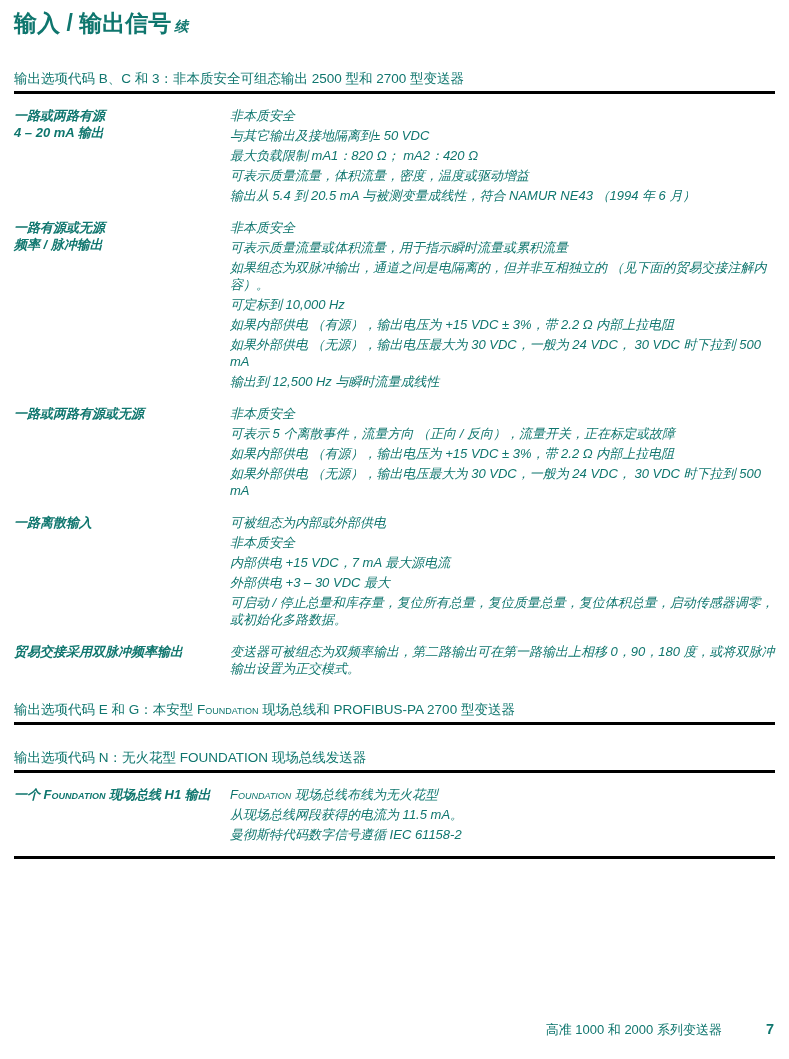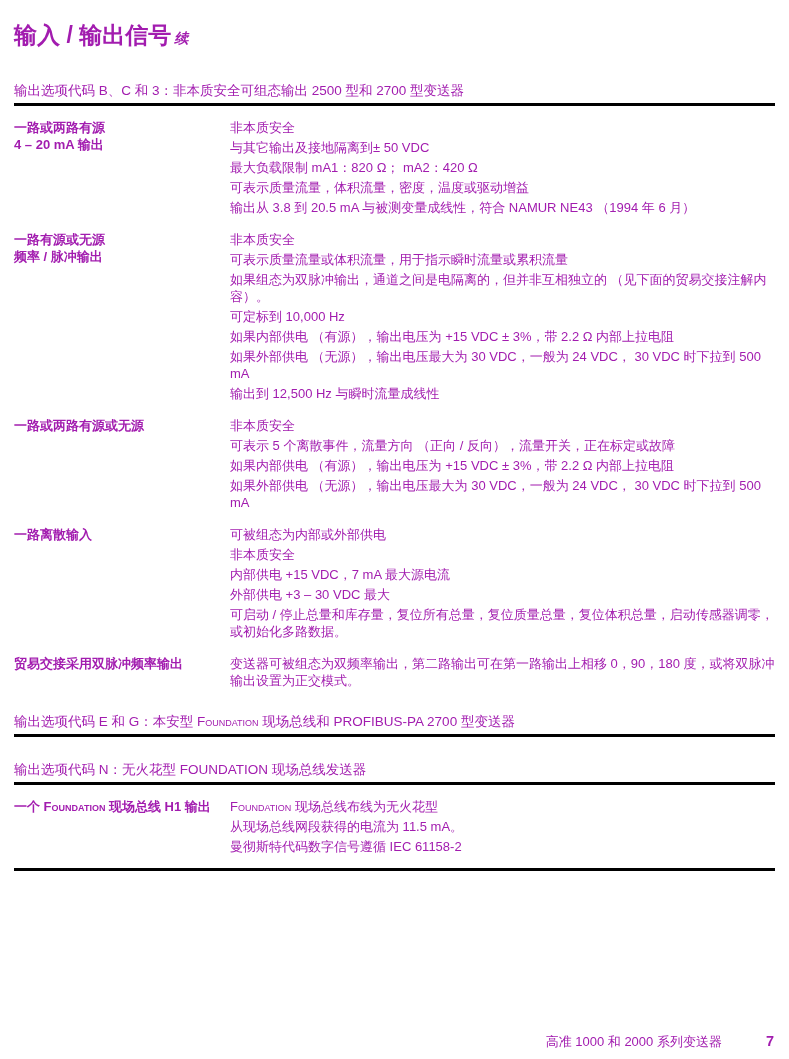--- a/index.html
+++ b/index.html
@@ -5,24 +5,24 @@
   html, body {
     margin: 0;
     padding: 0;
     background: #e8e8e8;
   }
   .page {
     width: 789px;
     height: 1059px;
     margin: 0 auto;
     background: #ffffff;
-    color: #a21caf;
+    color: #0f766e;
     position: relative;
     box-sizing: border-box;
-    padding: 22px 14px 0 14px;
+    padding: 10px 14px 0 14px;
     overflow: hidden;
     font-family: "Liberation Sans", "DejaVu Sans", sans-serif;
   }
   .page-title {
     font-size: 23px;
     font-weight: bold;
     margin: 0 0 30px 0;
     line-height: 27px;
   }
   .title-suffix {
@@ -47,20 +47,21 @@
     line-height: 17px;
     margin: 9px 0 0 0;
   }
   .section-rows {
     margin-top: 13px;
   }
   .spec-row {
     display: grid;
     grid-template-columns: 216px 1fr;
     margin-bottom: 15px;
+    font-style: italic;
   }
   .spec-row:last-child {
     margin-bottom: 0;
   }
   .spec-label {
     font-size: 13px;
     font-weight: bold;
     line-height: 17px;
     padding-right: 14px;
   }
@@ -75,21 +76,21 @@
   .smallcaps {
     font-variant: small-caps;
   }
   .closing-rule {
     border-top: 3px solid #000000;
     margin-top: 13px;
   }
   .footer {
     position: absolute;
     right: 15px;
-    bottom: 8px;
+    bottom: 20px;
     display: flex;
     align-items: baseline;
     font-size: 13px;
   }
   .footer-page {
     font-size: 14.5px;
     font-weight: bold;
     margin-left: 44px;
   }
 </style>
@@ -111,21 +112,21 @@
 
               <div class="label-line">一路或两路有源</div>
               <div class="label-line">4 – 20 mA 输出</div>
             </div>
               <div class="spec-content">
 
               <p class="spec-text">非本质安全</p>
               <p class="spec-text">与其它输出及接地隔离到± 50 VDC</p>
               <p class="spec-text">最大负载限制 mA1：820 Ω； mA2：420 Ω</p>
               <p class="spec-text">可表示质量流量，体积流量，密度，温度或驱动增益</p>
-              <p class="spec-text">输出从 3.8 到 20.5 mA 与被测变量成线性，符合 NAMUR NE43 （1994 年 6 月）</p>
+              <p class="spec-text">输出从 5.4 到 20.5 mA 与被测变量成线性，符合 NAMUR NE43 （1994 年 6 月）</p>
             </div>
             </div>
           <div class="spec-row">
               <div class="spec-label">
 
               <div class="label-line">一路有源或无源</div>
               <div class="label-line">频率 / 脉冲输出</div>
             </div>
               <div class="spec-content">
 

